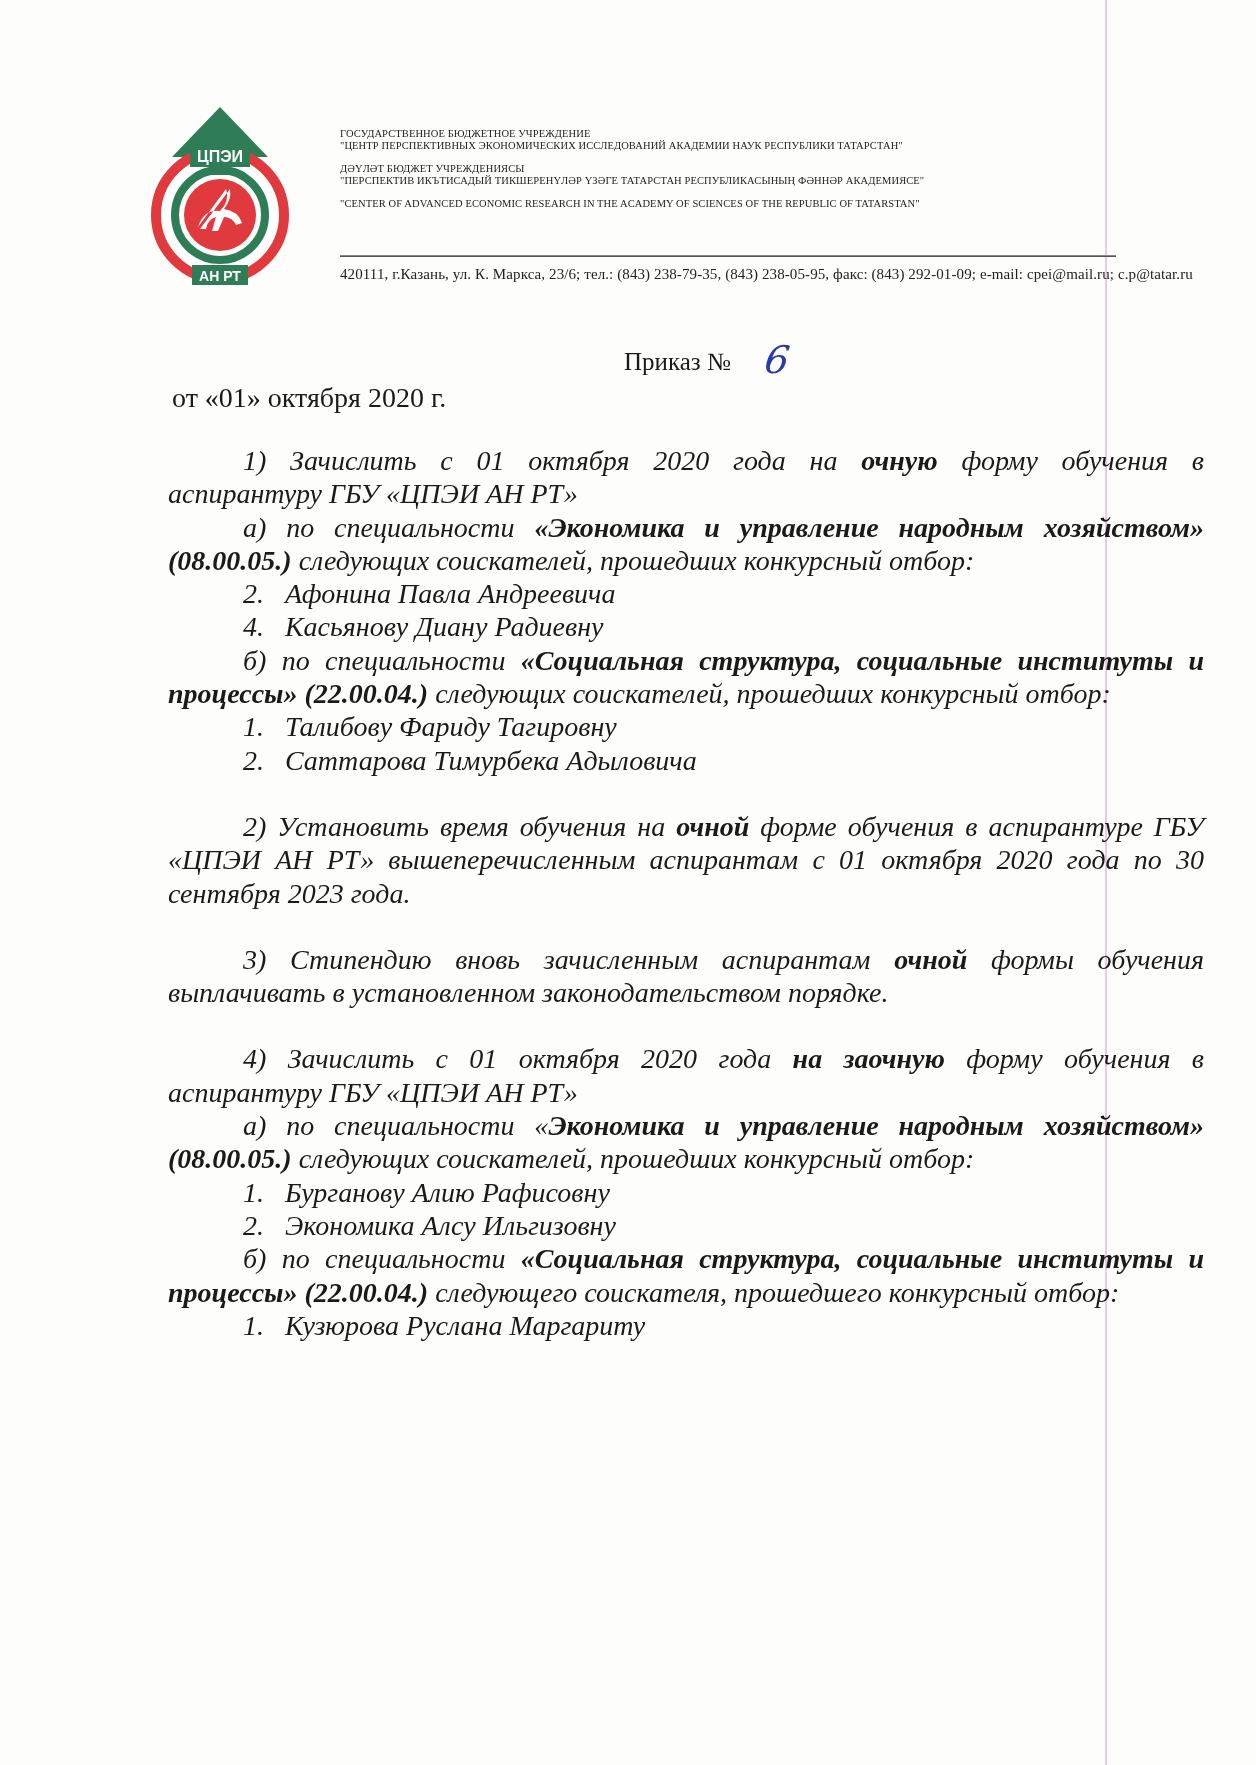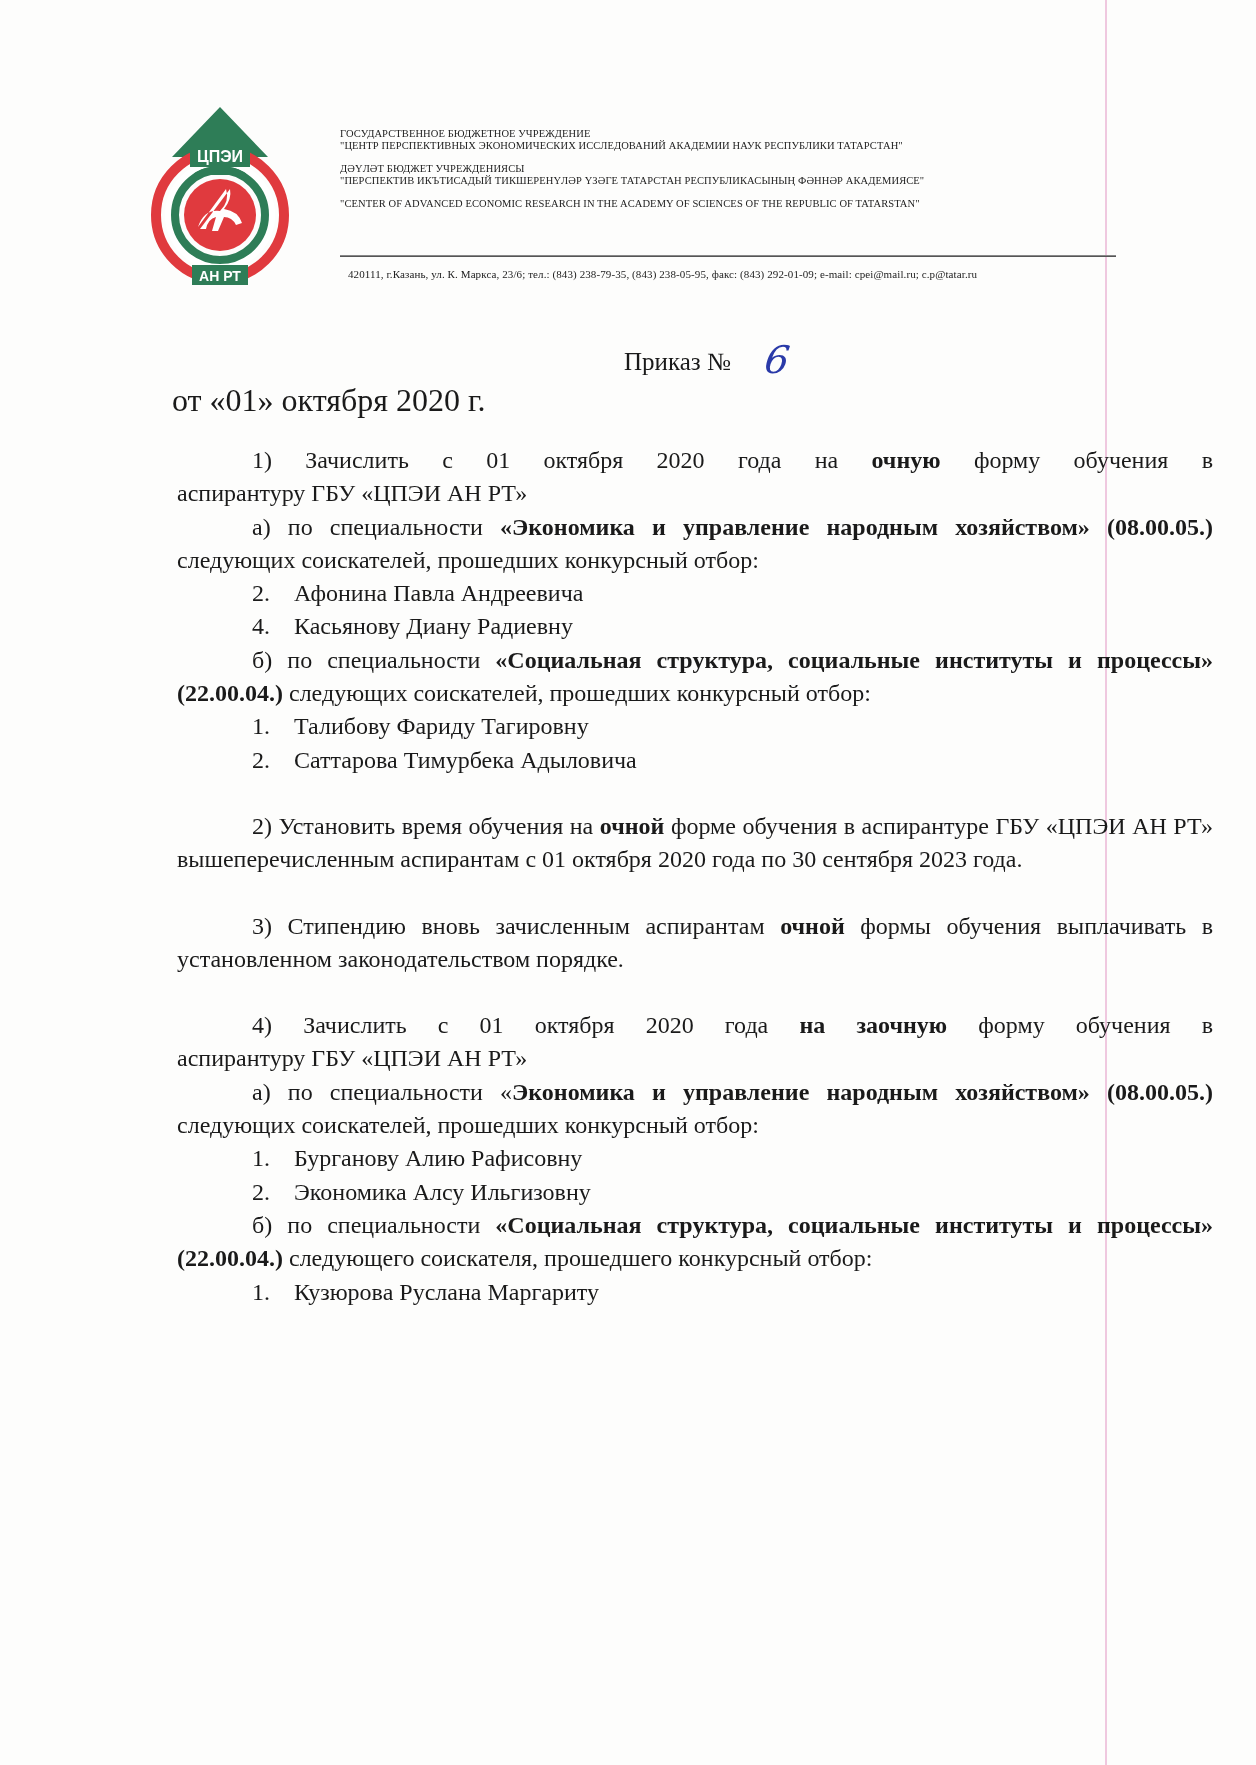--- a/index.html
+++ b/index.html
@@ -4,26 +4,26 @@
 <style>
   html, body { margin:0; padding:0; }
   body { width:1256px; height:1765px; background:#fdfdfc; position:relative; overflow:hidden;
          font-family:"Liberation Serif", serif; color:#1a1a1a; }
   .pink-line { position:absolute; left:1105px; top:0; width:2px; height:1765px; background:#e9b6d6; opacity:.75; }
   .logo { position:absolute; left:150px; top:105px; width:140px; height:185px; }
   .hdr { position:absolute; left:340px; top:128px; width:760px; font-family:"Liberation Serif", serif;
          font-size:10.5px; line-height:12px; color:#222; letter-spacing:0.1px; }
   .hdr .blk { margin-bottom:11px; }
   .hdr .rule { position:absolute; left:0; top:127px; width:776px; height:1px; background:#555; border-top:1px solid #888; }
-  .hdr .addr { position:absolute; left:8px; top:140px; white-space:nowrap; font-size:11px; }
+  .hdr .addr { position:absolute; left:0; top:140px; white-space:nowrap; font-size:15px; }
   .title { position:absolute; left:624px; top:348px; font-size:25px; font-weight:normal; }
   .num { position:absolute; left:765px; top:338px; font-family:"DejaVu Serif", serif; font-style:italic;
          color:#2a3aa8; font-size:38px; transform:skewX(-8deg); }
-  .date { position:absolute; left:172px; top:382px; font-size:32px; }
-  .body { position:absolute; left:177px; top:444px; width:1036px; font-size:24px; line-height:33.3px; }
+  .date { position:absolute; left:172px; top:382px; font-size:28px; }
+  .body { position:absolute; left:168px; top:444px; width:1036px; font-size:28px; line-height:33.3px;font-style:italic; }
   .p { text-align:justify; text-align-last:left; }
   .ind { text-indent:75px; }
   .li { padding-left:75px; }
   .li .n { display:inline-block; width:42px; }
   .gap { height:33px; }
   b { font-weight:bold; }
   .just-full { text-align:justify; text-align-last:justify; }
 </style>
 </head>
 <body>

